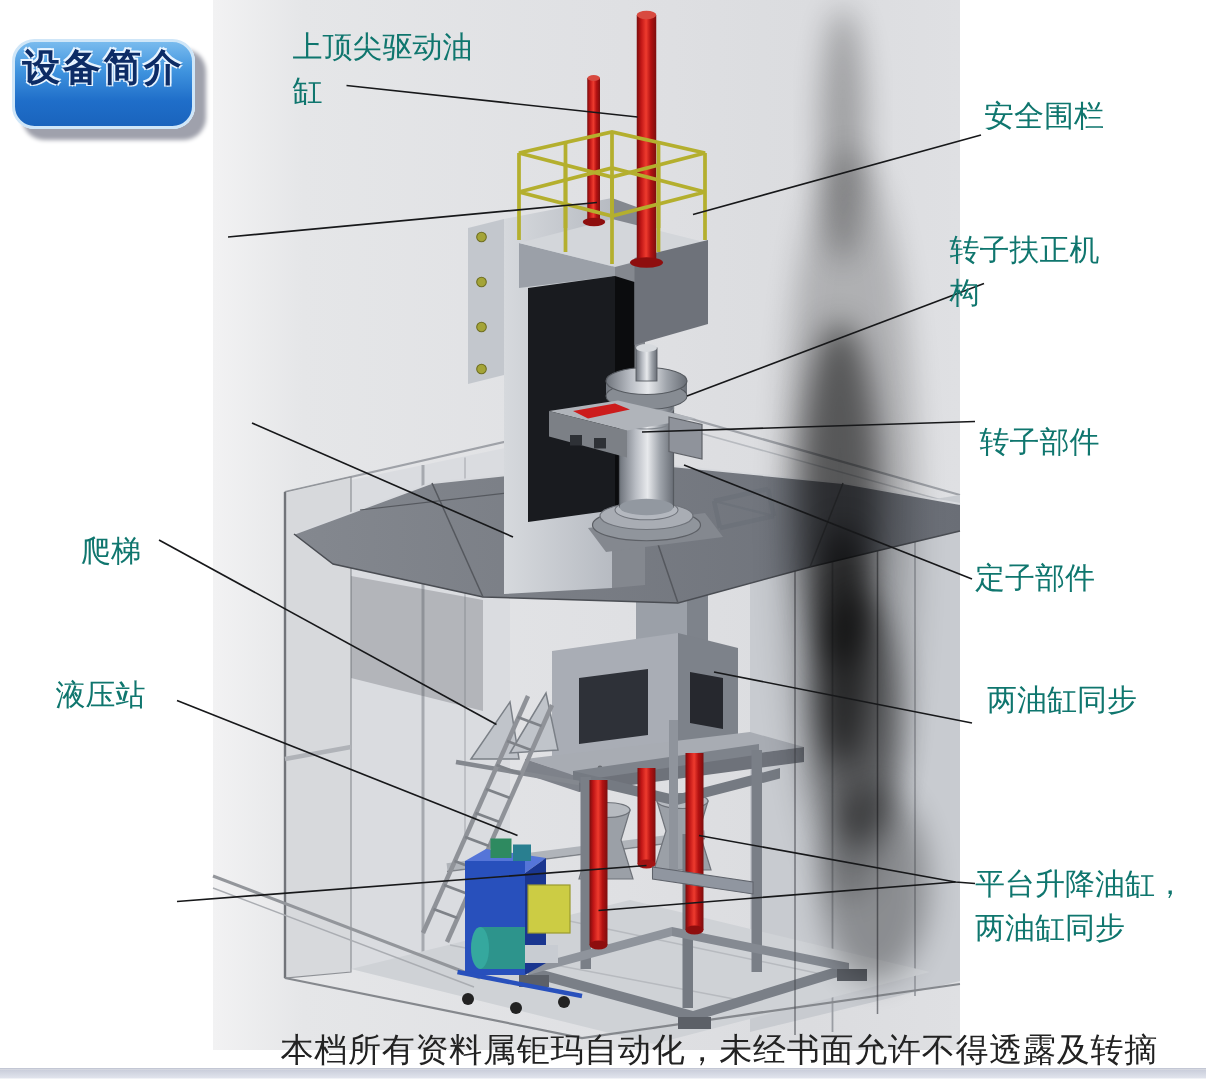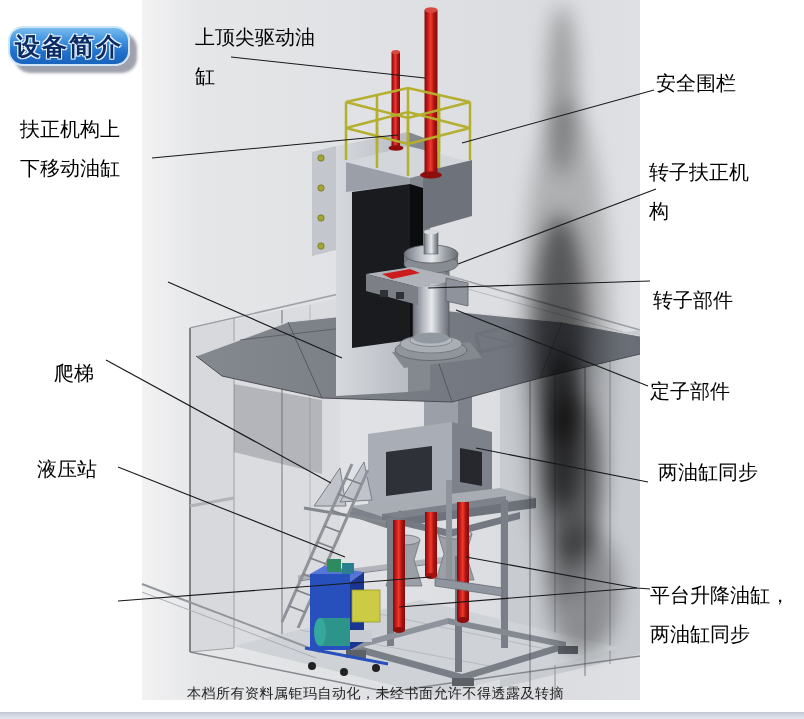--- a/index.html
+++ b/index.html
@@ -1,40 +1,40 @@
 <!DOCTYPE html>
 <html style="--badge-blue: #2a7fd4; --cylinder-red: #cc1c1c; --railing-yellow: #b4af2e; --hydraulic-blue: #2850bc; --motor-teal: #2d948c; --panel-yellow: #cccc44;"><head>
 <meta charset="utf-8">
 <style>
   html,body{margin:0;padding:0;}
   body{width:804px;height:719px;position:relative;overflow:hidden;background:#fff;
        font-family:"Liberation Serif","DejaVu Serif",serif;}
   #stage{position:absolute;inset:0;}
   svg{position:absolute;left:0;top:0;}
-  .lbl{position:absolute;color:#000000;font-size:20px;line-height:39px;}
+  .lbl{position:absolute;color:#0f766e;font-size:20px;line-height:29px;}
   #lb0{left:195px;top:18px;width:132px;}
   #lb1{left:20px;top:110px;width:116px;}
   #lb2{left:656px;top:64px;}
-  #lb3{left:649px;top:153px;width:118px;}
+  #lb3{left:633px;top:153px;width:118px;}
   #lb4{left:26px;top:263px;width:146px;}
   #lb5{left:653px;top:268px;margin-top:13px;}
   #lb6{left:54px;top:354px;}
   #lb7{left:650px;top:372px;}
   #lb8{left:37px;top:450px;}
   #lb9{left:658px;top:453px;width:118px;}
   #lb10{left:28px;top:558px;width:108px;}
   #lb11{left:650px;top:576px;width:142px;}
-  #badge{position:absolute;left:8px;top:26px;width:122px;height:40px;border-radius:15px;
+  #badge{position:absolute;left:8px;top:26px;width:122px;height:60px;border-radius:15px;
     background:linear-gradient(180deg,#79bbee 0%,#3f93de 35%,#1f6ec9 70%,#1a64bd 100%);
     border:2px solid #cfe6f8;box-sizing:border-box;
     box-shadow:7px 7px 3px #9fa1ac;
-    display:flex;align-items:center;justify-content:center;}
+    display:flex;align-items:flex-start;justify-content:center;}
   #badge span{font-size:25px;font-weight:bold;color:#0d2c66;letter-spacing:2px;
     text-shadow:1px 1px 0 #e8f4ff,-1px -1px 0 #e8f4ff,1px -1px 0 #e8f4ff,-1px 1px 0 #e8f4ff;}
-  #footer{position:absolute;left:187px;top:685px;font-size:14px;color:#222;letter-spacing:.5px;}
+  #footer{position:absolute;left:187px;top:685px;font-size:22px;color:#222;letter-spacing:.5px;}
   #bottombar{position:absolute;left:0;top:712px;width:804px;height:7px;
     background:linear-gradient(180deg,#c9cdda,#e6e9f1);border-top:1px solid #c3c7d4;}
 </style>
 </head>
 <body>
 
 <div id="stage">
 <svg width="804" height="719" viewBox="0 0 804 719">
   <defs>
     <linearGradient id="gBack" x1="0" y1="0" x2="1" y2="0">
@@ -295,21 +295,20 @@
     <path d="M466,557 L637,588 L650,589"></path>
     <path d="M399,607 L637,588"></path>
   </g>
 </svg>
 
 <div id="badge">
   <span>设备简介</span>
 </div>
 
 <div class="lbl" id="lb0">上顶尖驱动油缸</div>
-<div class="lbl" id="lb1">扶正机构上下移动油缸</div>
 <div class="lbl" id="lb2">安全围栏</div>
 <div class="lbl" id="lb3">转子扶正机构</div>
 <div class="lbl" id="lb5">转子部件</div>
 <div class="lbl" id="lb6">爬梯</div>
 <div class="lbl" id="lb7">定子部件</div>
 <div class="lbl" id="lb8">液压站</div>
 <div class="lbl" id="lb9">两油缸同步</div>
 <div class="lbl" id="lb11">平台升降油缸，两油缸同步</div>
 
 <div id="footer">本档所有资料属钜玛自动化，未经书面允许不得透露及转摘</div>

